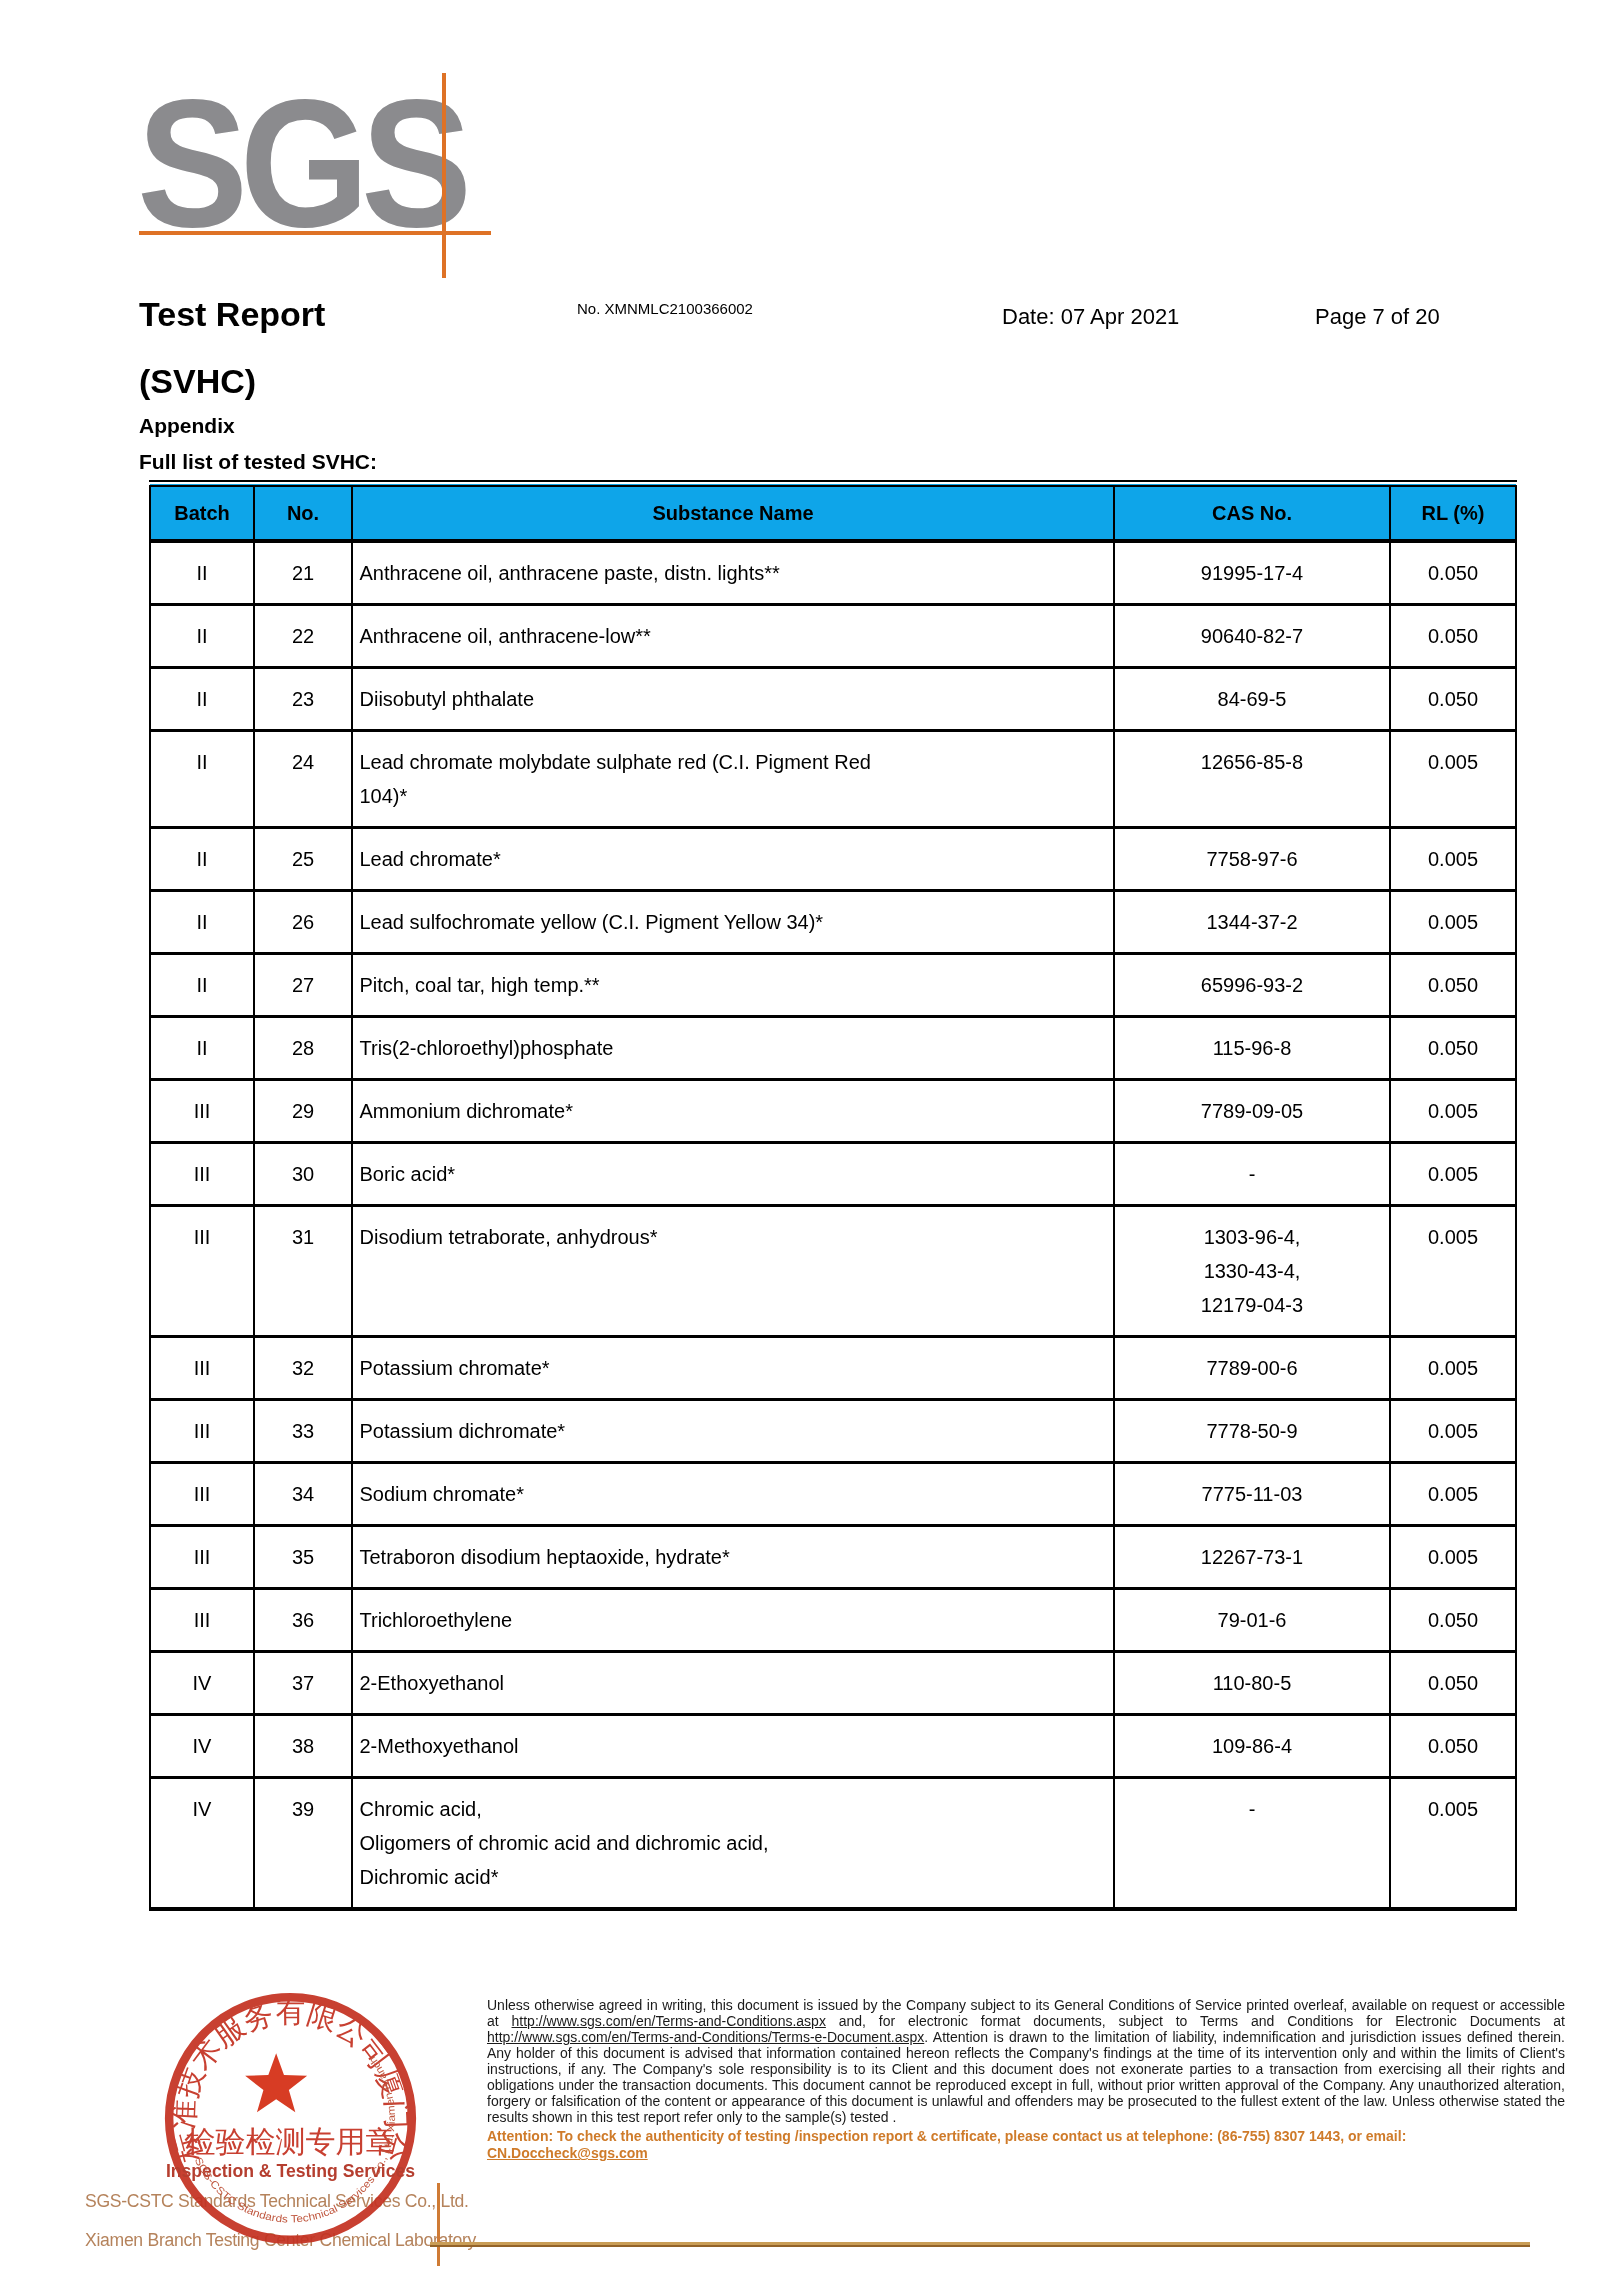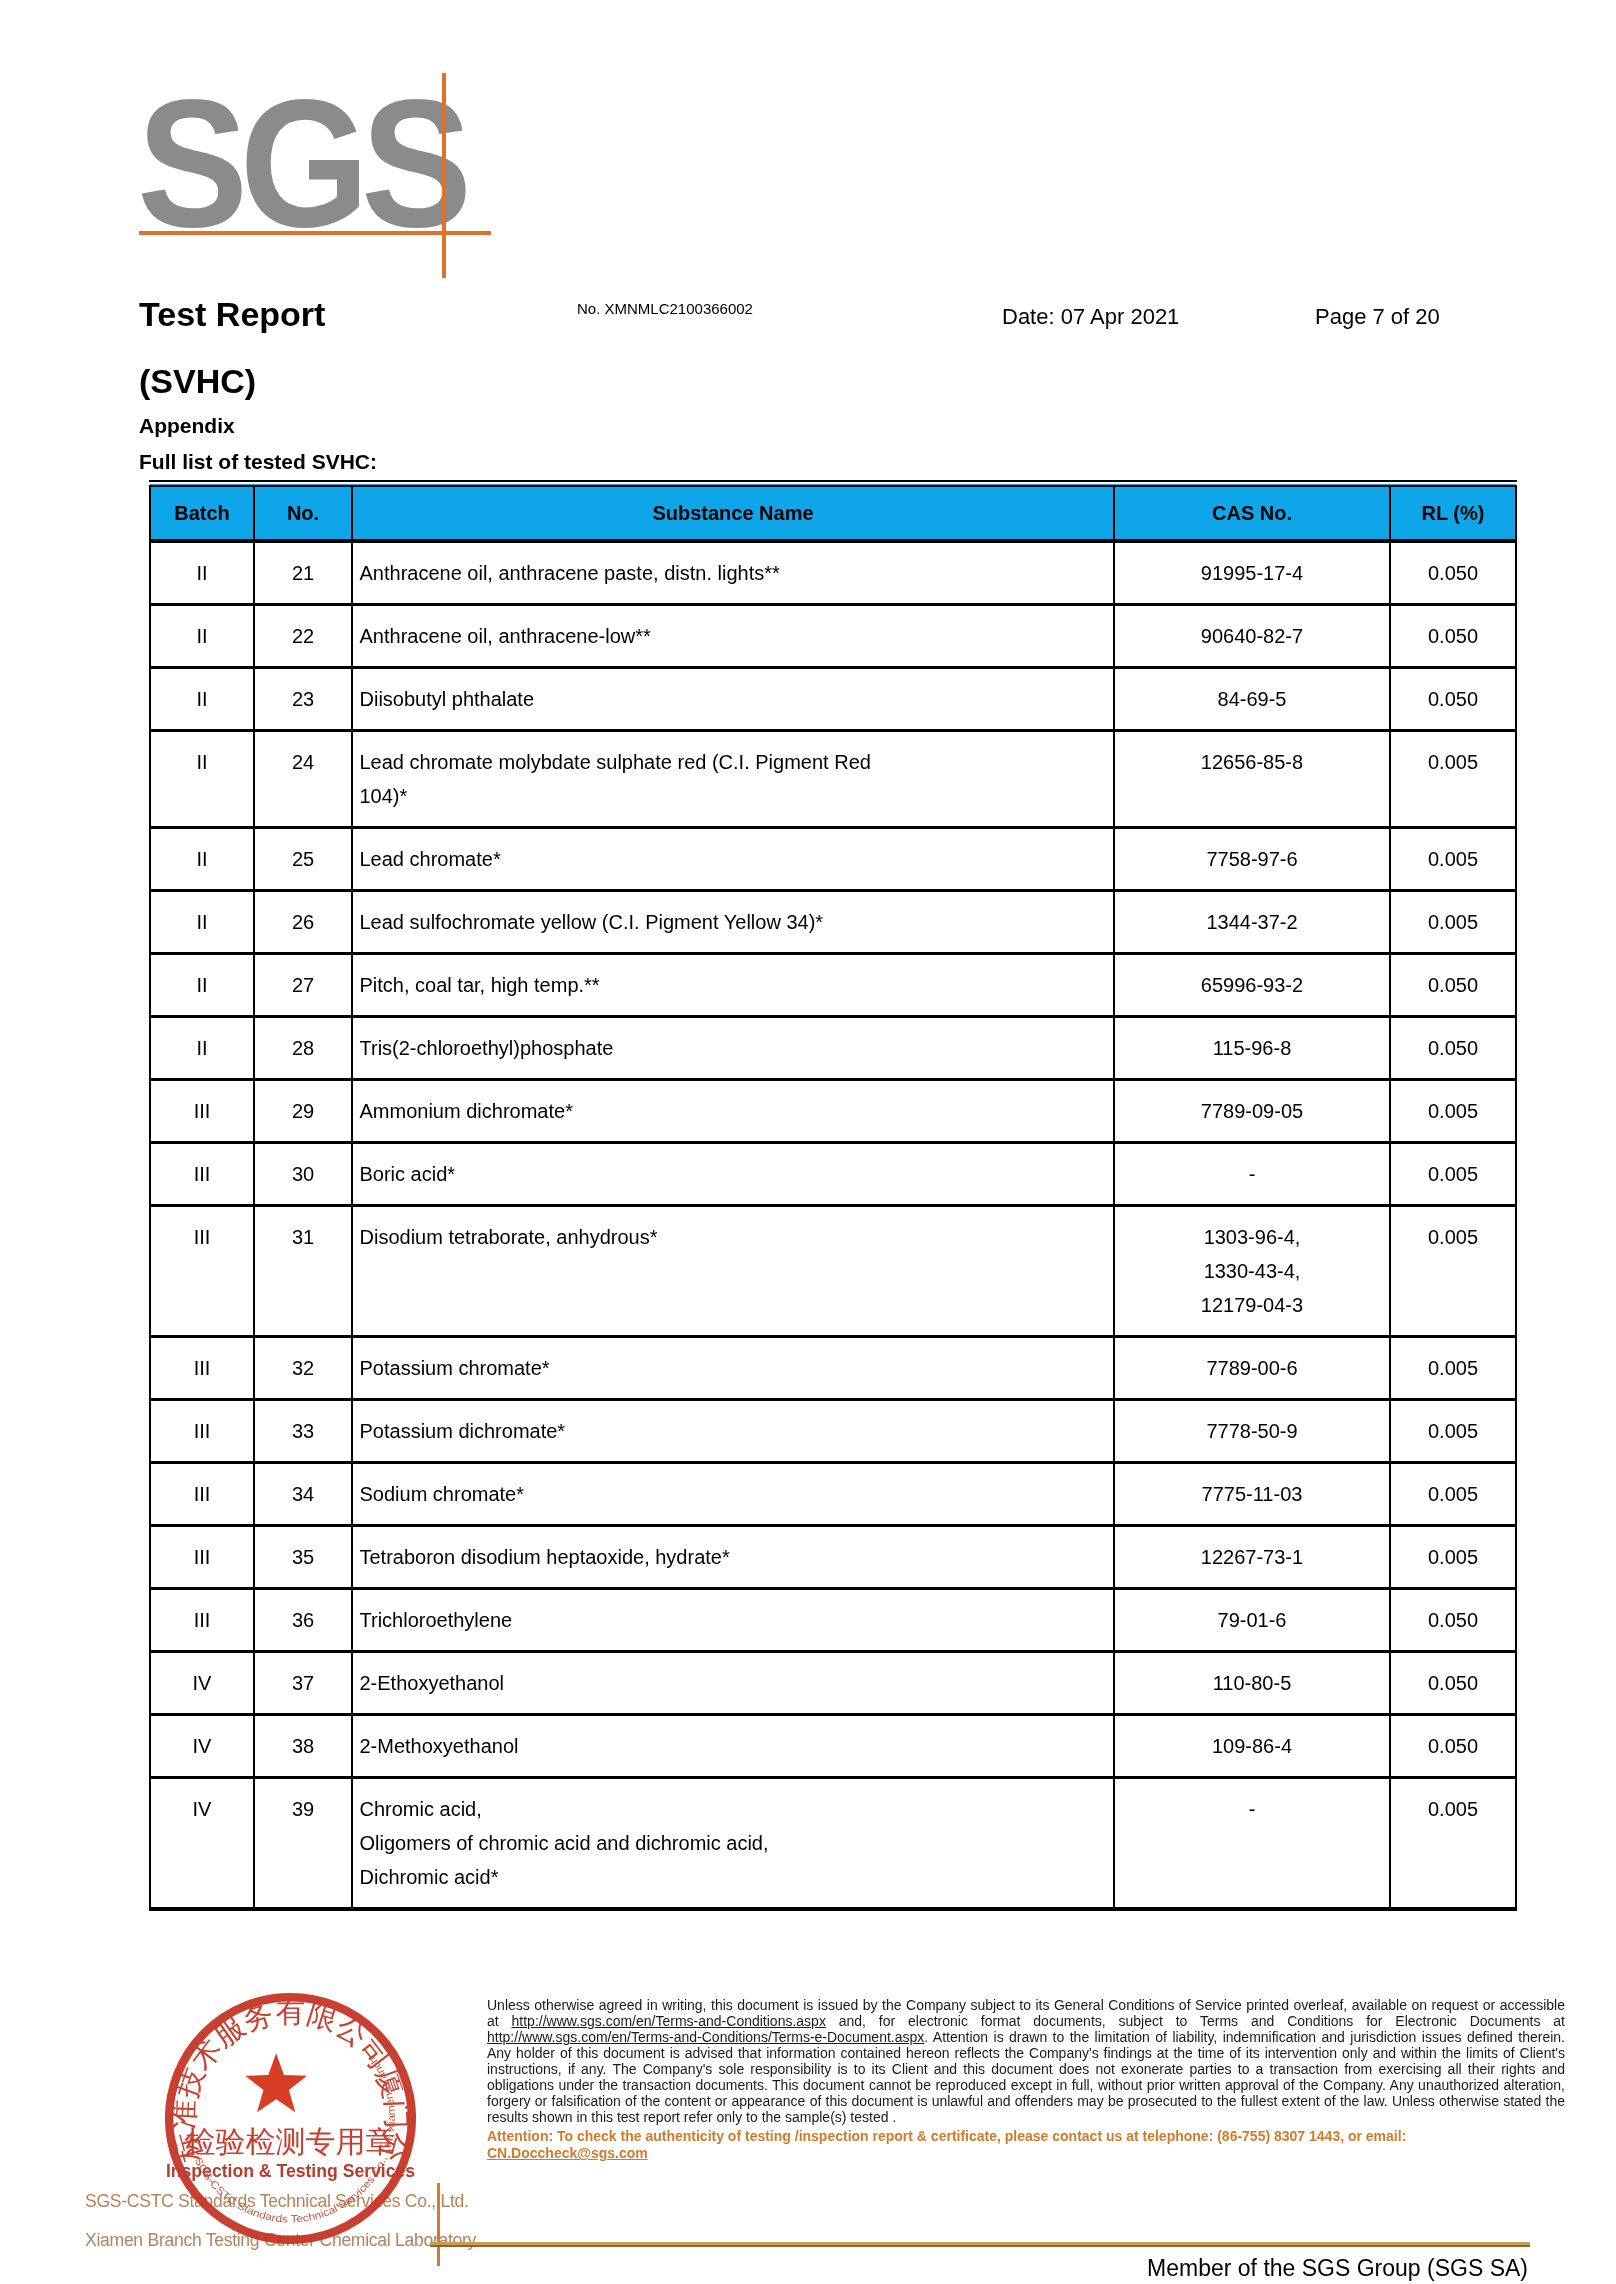--- a/index.html
+++ b/index.html
@@ -262,16 +262,15 @@
   <div class="company-line2">Xiamen Branch Testing Center Chemical Laboratory</div>
 
   <div class="vrule"></div>
 
   <div class="foot-col">
     <p class="disclaimer"><span>Unless otherwise agreed in writing, this document is issued by the Company subject to its General Conditions of Service printed overleaf, available on request or accessible at </span><span class="url">http://www.sgs.com/en/Terms-and-Conditions.aspx</span><span> and, for electronic format documents, subject to Terms and Conditions for Electronic Documents at </span><span class="url">http://www.sgs.com/en/Terms-and-Conditions/Terms-e-Document.aspx</span><span>. Attention is drawn to the limitation of liability, indemnification and jurisdiction issues defined therein. Any holder of this document is advised that information contained hereon reflects the Company's findings at the time of its intervention only and within the limits of Client's instructions, if any. The Company's sole responsibility is to its Client and this document does not exonerate parties to a transaction from exercising all their rights and obligations under the transaction documents. This document cannot be reproduced except in full, without prior written approval of the Company. Any unauthorized alteration, forgery or falsification of the content or appearance of this document is unlawful and offenders may be prosecuted to the fullest extent of the law. Unless otherwise stated the results shown in this test report refer only to the sample(s) tested .</span></p>
     <p class="attention"><span>Attention: To check the authenticity of testing /inspection report &amp; certificate, please contact us at telephone: (86-755) 8307 1443, or email: </span><span class="email">CN.Doccheck@sgs.com</span></p>
   </div>
 
   <div class="tanline"></div>
-  <div class="member">Member of the SGS Group (SGS SA)</div>
 
 </div>
 
 
 </body></html>

